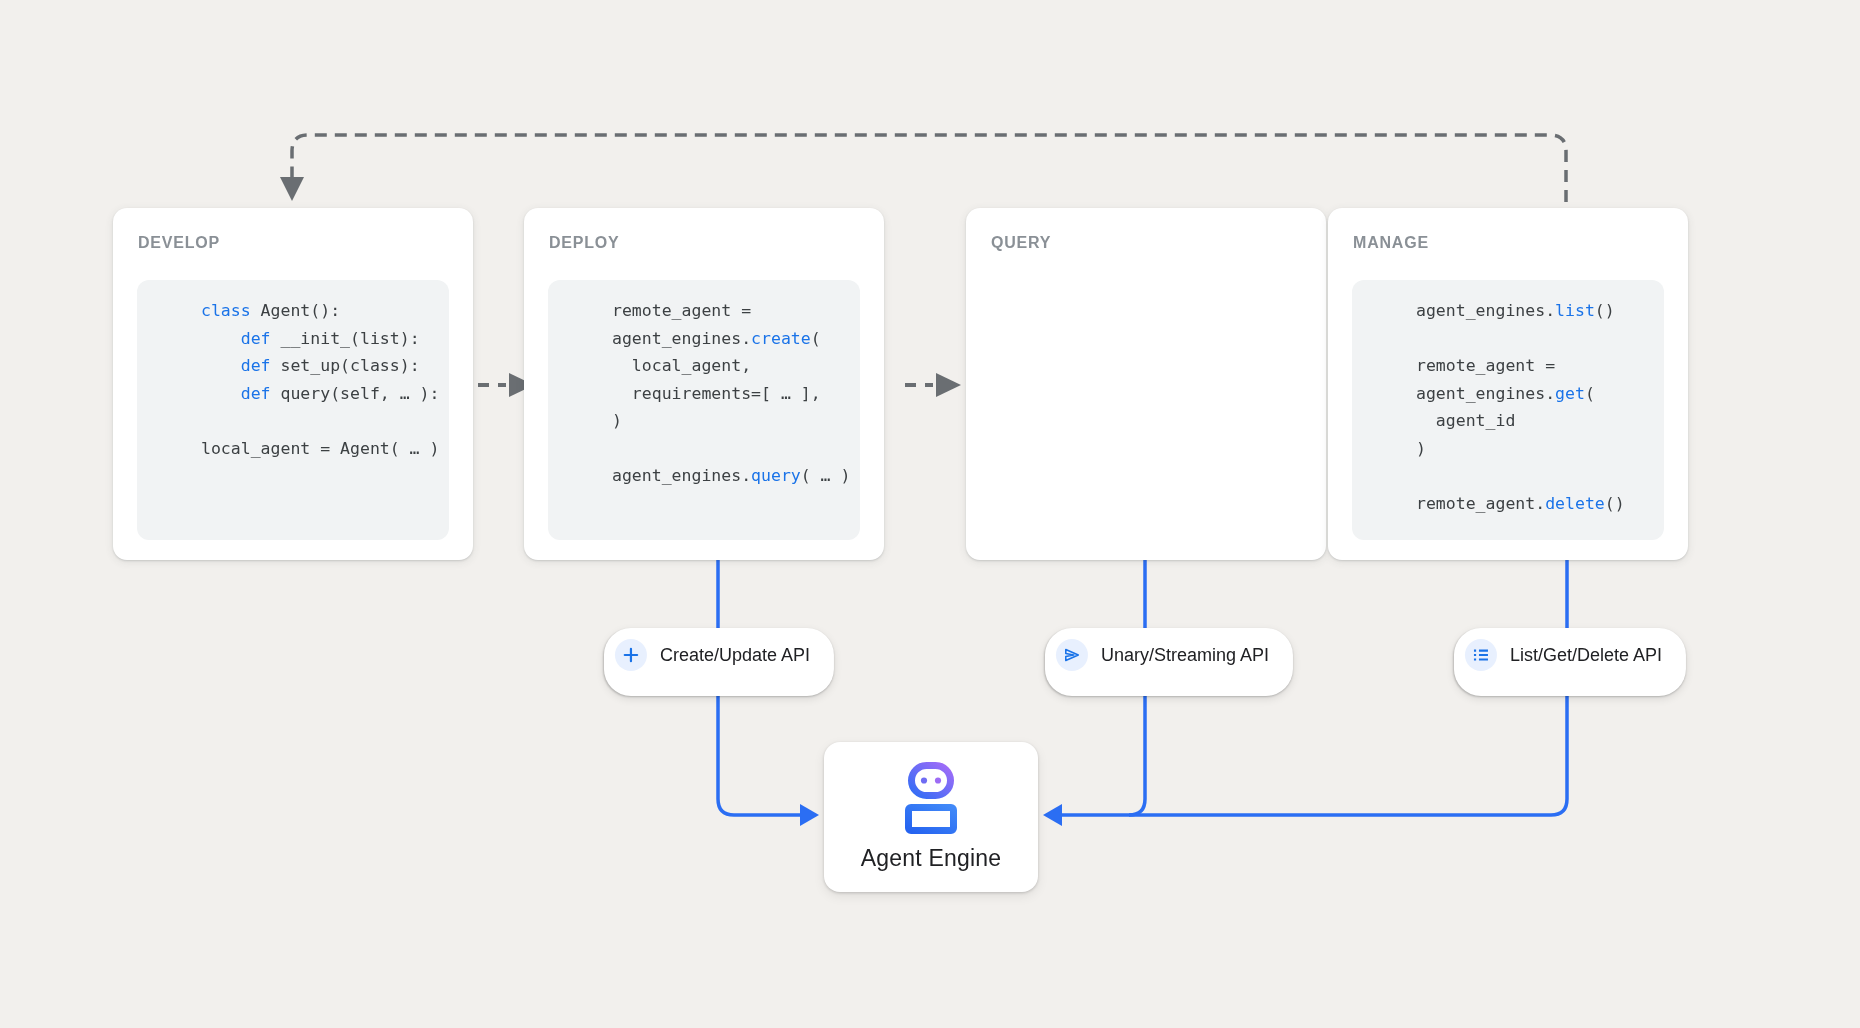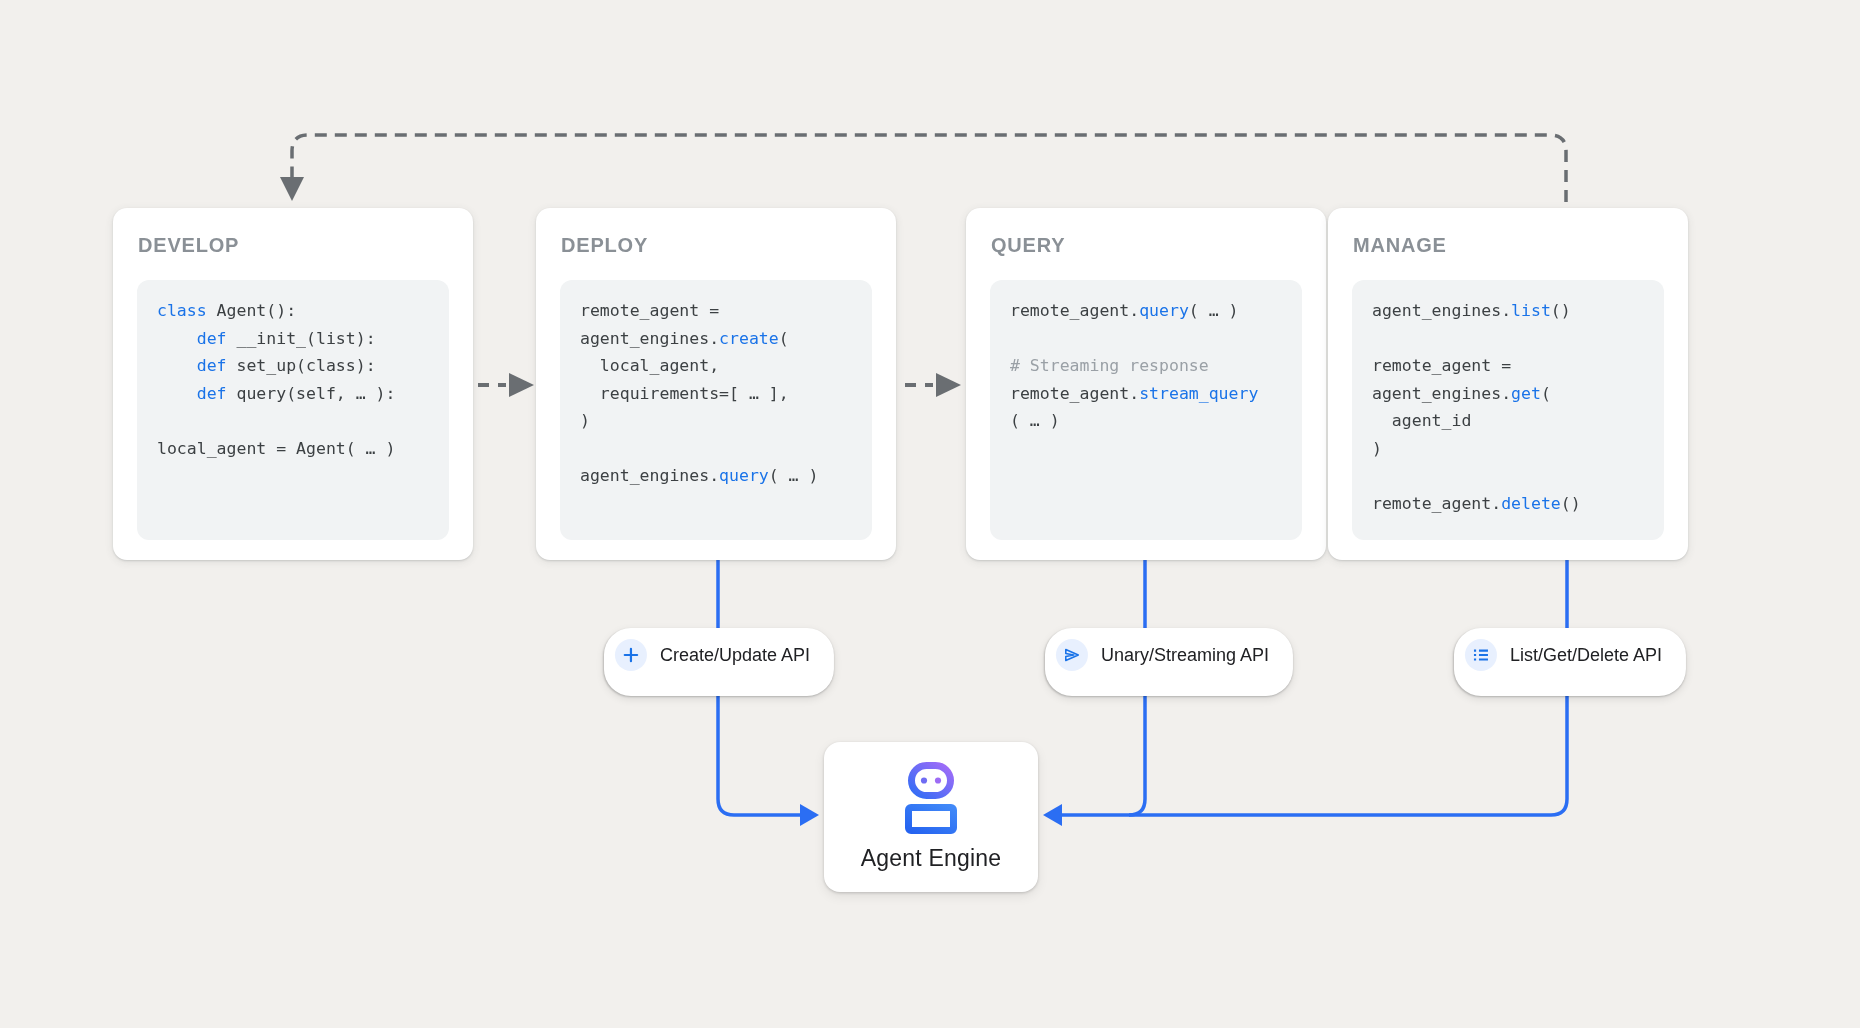--- a/index.html
+++ b/index.html
@@ -15,31 +15,31 @@
   .blue-line { stroke: var(--connector-blue, #2b6ef3); stroke-width:3.5; fill:none; }
   .fill-blue { fill: var(--connector-blue, #2b6ef3); }
 
   .panel {
     position:absolute; top:208px; width:360px; height:352px;
     background: var(--panel-bg, #ffffff); border-radius:14px;
     box-shadow: 0 1px 2px rgba(60,64,67,.18), 0 2px 8px rgba(60,64,67,.10);
   }
   .panel-title {
     position:absolute; top:26px; left:25px;
-    font-size:20px; font-weight:700; letter-spacing:.8px;
+    font-size:16px; font-weight:700; letter-spacing:.8px;
     color: var(--panel-title, #8a9096);
   }
   .code-block {
     position:absolute; left:24px; right:24px; top:72px; height:260px;
     background: var(--code-bg, #f1f3f4); border-radius:12px;
     padding:17px 20px; box-sizing:border-box;
     font-family:"DejaVu Sans Mono", monospace; font-size:16.5px;
     color: var(--code-text, #3c4043);
   }
-  .code-line { white-space:pre; line-height:27.5px; height:27.5px; }
+  .code-line { white-space:pre; line-height:27.5px; height:27.5px;margin-left:44px; }
   .kw { color: var(--code-keyword, #1a73e8); }
   .cm { color: var(--code-comment, #9aa0a6); }
 
   .badge {
     position:absolute; top:628px; height:54px; transform:translateX(-50%);
     background:#ffffff; border-radius:27px;
     display:flex; align-items:center; gap:13px; padding:0 24px 14px 11px;
     box-shadow: 0 1px 2px rgba(0,0,0,.20), 0 3px 8px rgba(0,0,0,.10);
   }
   .badge-icon {
@@ -98,41 +98,34 @@
   <div class="panel-title">DEVELOP</div>
   <div class="code-block">
       <div class="code-line"><span class="kw">class</span><span> Agent():</span></div>
       <div class="code-line"><span>    </span><span class="kw">def</span><span> __init_(list):</span></div>
       <div class="code-line"><span>    </span><span class="kw">def</span><span> set_up(class):</span></div>
       <div class="code-line"><span>    </span><span class="kw">def</span><span> query(self, … ):</span></div>
       <div class="code-line"> </div>
       <div class="code-line"><span>local_agent = Agent( … )</span></div>
     </div>
 </div>
-<div class="panel" style="left:536px">
+<div class="panel" style="left:524px">
   <div class="panel-title">DEPLOY</div>
   <div class="code-block">
       <div class="code-line"><span>remote_agent =</span></div>
       <div class="code-line"><span>agent_engines.</span><span class="kw">create</span><span>(</span></div>
       <div class="code-line"><span>  local_agent,</span></div>
       <div class="code-line"><span>  requirements=[ … ],</span></div>
       <div class="code-line"><span>)</span></div>
       <div class="code-line"> </div>
       <div class="code-line"><span>agent_engines.</span><span class="kw">query</span><span>( … )</span></div>
     </div>
 </div>
 <div class="panel" style="left:966px">
   <div class="panel-title">QUERY</div>
-  <div class="code-block">
-      <div class="code-line"><span>remote_agent.</span><span class="kw">query</span><span>( … )</span></div>
-      <div class="code-line"> </div>
-      <div class="code-line"><span class="cm"># Streaming response</span></div>
-      <div class="code-line"><span>remote_agent.</span><span class="kw">stream_query</span></div>
-      <div class="code-line"><span>( … )</span></div>
-    </div>
 </div>
 <div class="panel" style="left:1328px">
   <div class="panel-title">MANAGE</div>
   <div class="code-block">
       <div class="code-line"><span>agent_engines.</span><span class="kw">list</span><span>()</span></div>
       <div class="code-line"> </div>
       <div class="code-line"><span>remote_agent =</span></div>
       <div class="code-line"><span>agent_engines.</span><span class="kw">get</span><span>(</span></div>
       <div class="code-line"><span>  agent_id</span></div>
       <div class="code-line"><span>)</span></div>

